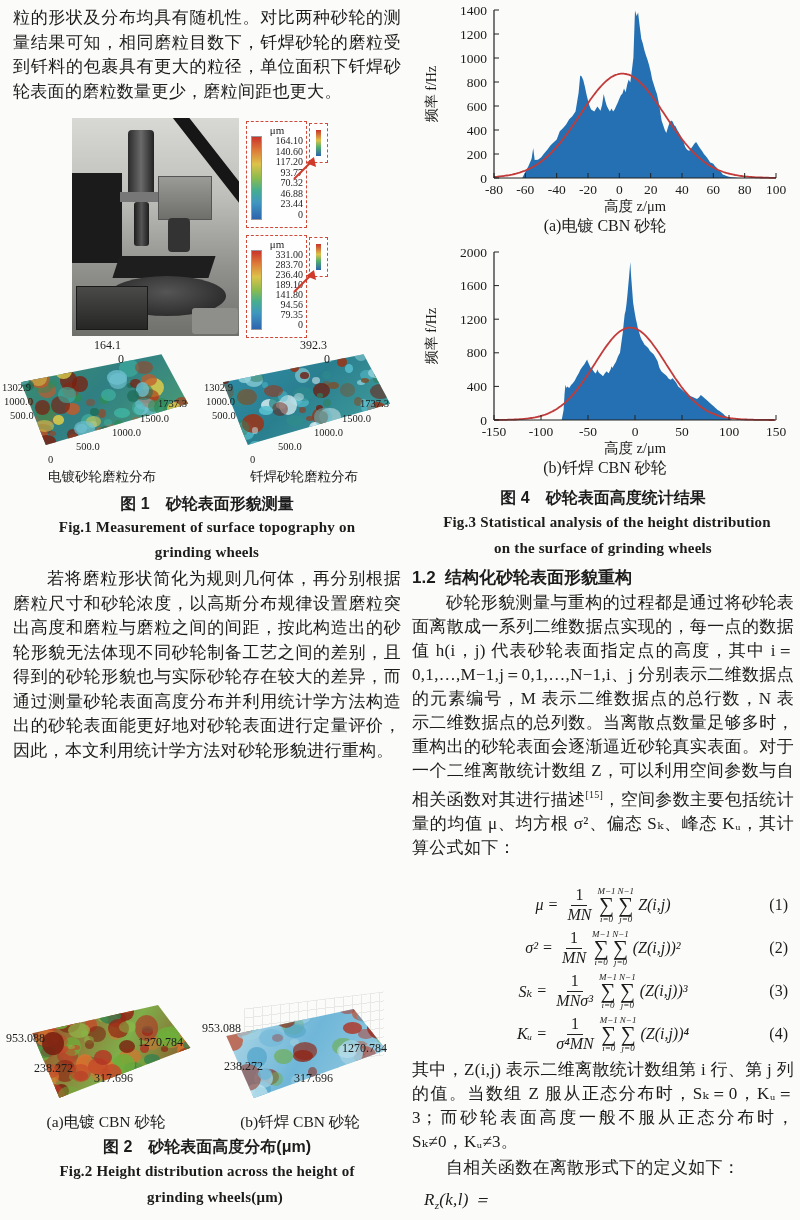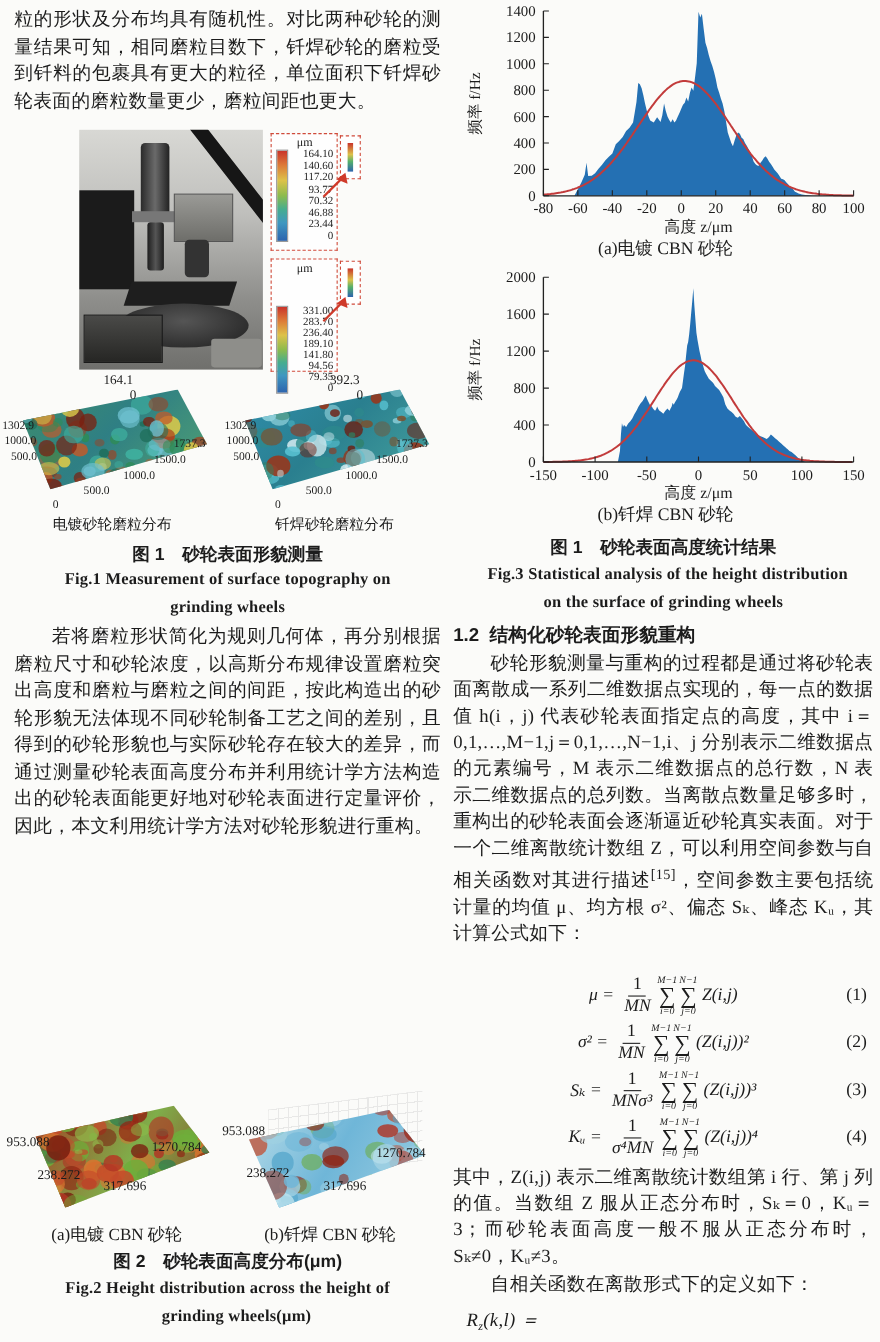--- a/index.html
+++ b/index.html
@@ -40,21 +40,21 @@
   .eq-row{position:absolute;left:412px;width:382px;height:42px;display:flex;align-items:center;justify-content:center;font-size:16px;}
   .eq-var{font-style:italic;}
   .eq-rel{margin:0 5px;}
   .frac{display:inline-flex;flex-direction:column;align-items:center;margin:0 3px;line-height:1.15;}
   .frac .ftop{border-bottom:1px solid #222;padding:0 4px;text-align:center;}
   .frac .fbot{padding:0 2px;font-style:italic;}
   .sum{display:inline-flex;flex-direction:column;align-items:center;line-height:1;margin:0 1px;}
   .sum .lim{font-size:9px;font-style:italic;letter-spacing:0;}
   .sum .sig{font-size:21px;line-height:19px;}
   .eq-num{position:absolute;right:6px;font-size:16px;}
-  sup.cite{font-size:13px;}
+  sup.cite{font-size:10px;}
   .chart-svg text{font-family:"Liberation Serif","DejaVu Serif",serif;}
 </style>
 </head>
 <body>
 
 <div class="page">
 
   <div class="abs para" style="left:13px;top:6px;width:388px;">粒的形状及分布均具有随机性。对比两种砂轮的测量结果可知，相同磨粒目数下，钎焊砂轮的磨粒受到钎料的包裹具有更大的粒径，单位面积下钎焊砂轮表面的磨粒数量更少，磨粒间距也更大。</div>
 
   <div class="abs photo" style="left:72px;top:118px;width:167px;height:218px;">
@@ -83,21 +83,21 @@
         <span>70.32</span>
         <span>46.88</span>
         <span>23.44</span>
         <span>0</span>
       </div>
     </div>
   </div>
 
   <div class="abs cbbox" style="left:246px;top:235px;width:52px;height:96px;">
     <div class="cb-unit">μm</div>
-    <div class="cb-body" style="height:80px;margin-top:28px;">
+    <div class="cb-body" style="height:80px;">
       <div class="cb-grad"></div>
       <div class="cb-ticks">
         <span>331.00</span>
         <span>283.70</span>
         <span>236.40</span>
         <span>189.10</span>
         <span>141.80</span>
         <span>94.56</span>
         <span>79.35</span>
         <span>0</span>
@@ -663,21 +663,21 @@
       <text x="262" y="192" text-anchor="middle" font-size="13.5" fill="#1c1c1c">50</text>
       <line x1="309" y1="176" x2="309" y2="171" stroke="#222" stroke-width="1"></line>
       <text x="309" y="192" text-anchor="middle" font-size="13.5" fill="#1c1c1c">100</text>
       <line x1="356" y1="176" x2="356" y2="171" stroke="#222" stroke-width="1"></line>
       <text x="356" y="192" text-anchor="middle" font-size="13.5" fill="#1c1c1c">150</text>
       <text x="16" y="92" text-anchor="middle" font-size="14" fill="#1c1c1c" transform="rotate(-90 16 92)">频率 f/Hz</text>
       <text x="215" y="209" text-anchor="middle" font-size="14.5" fill="#1c1c1c">高度 z/μm</text>
     </svg>
   <div class="abs sub-cap" style="left:415px;top:458px;width:380px;font-size:16px;">(b)钎焊 CBN 砂轮</div>
 
-  <div class="abs cn-cap" style="left:412px;top:488px;width:382px;">图 1　砂轮表面高度统计结果</div>
+  <div class="abs cn-cap" style="left:412px;top:488px;width:382px;">图 4　砂轮表面高度统计结果</div>
   <div class="abs en-cap" style="left:416px;top:514px;width:382px;">Fig.3   Statistical analysis of the height distribution</div>
   <div class="abs en-cap" style="left:412px;top:540px;width:382px;">on the surface of grinding wheels</div>
 
   <div class="abs sec-head" style="left:412px;top:566px;width:382px;">
     <span>1.2</span>&nbsp;&nbsp;<span>结构化砂轮表面形貌重构</span>
   </div>
 
   <div class="abs para indent" style="left:412px;top:591px;width:382px;line-height:24px;"><span>砂轮形貌测量与重构的过程都是通过将砂轮表面离散成一系列二维数据点实现的，每一点的数据值 h(i，j) 代表砂轮表面指定点的高度，其中 i＝0,1,…,M−1,j＝0,1,…,N−1,i、j 分别表示二维数据点的元素编号，M 表示二维数据点的总行数，N 表示二维数据点的总列数。当离散点数量足够多时，重构出的砂轮表面会逐渐逼近砂轮真实表面。对于一个二维离散统计数组 Z，可以利用空间参数与自相关函数对其进行描述</span><sup class="cite">[15]</sup><span>，空间参数主要包括统计量的均值 μ、均方根 σ²、偏态 Sₖ、峰态 Kᵤ，其计算公式如下：</span></div>
 
   <div id="equations">

